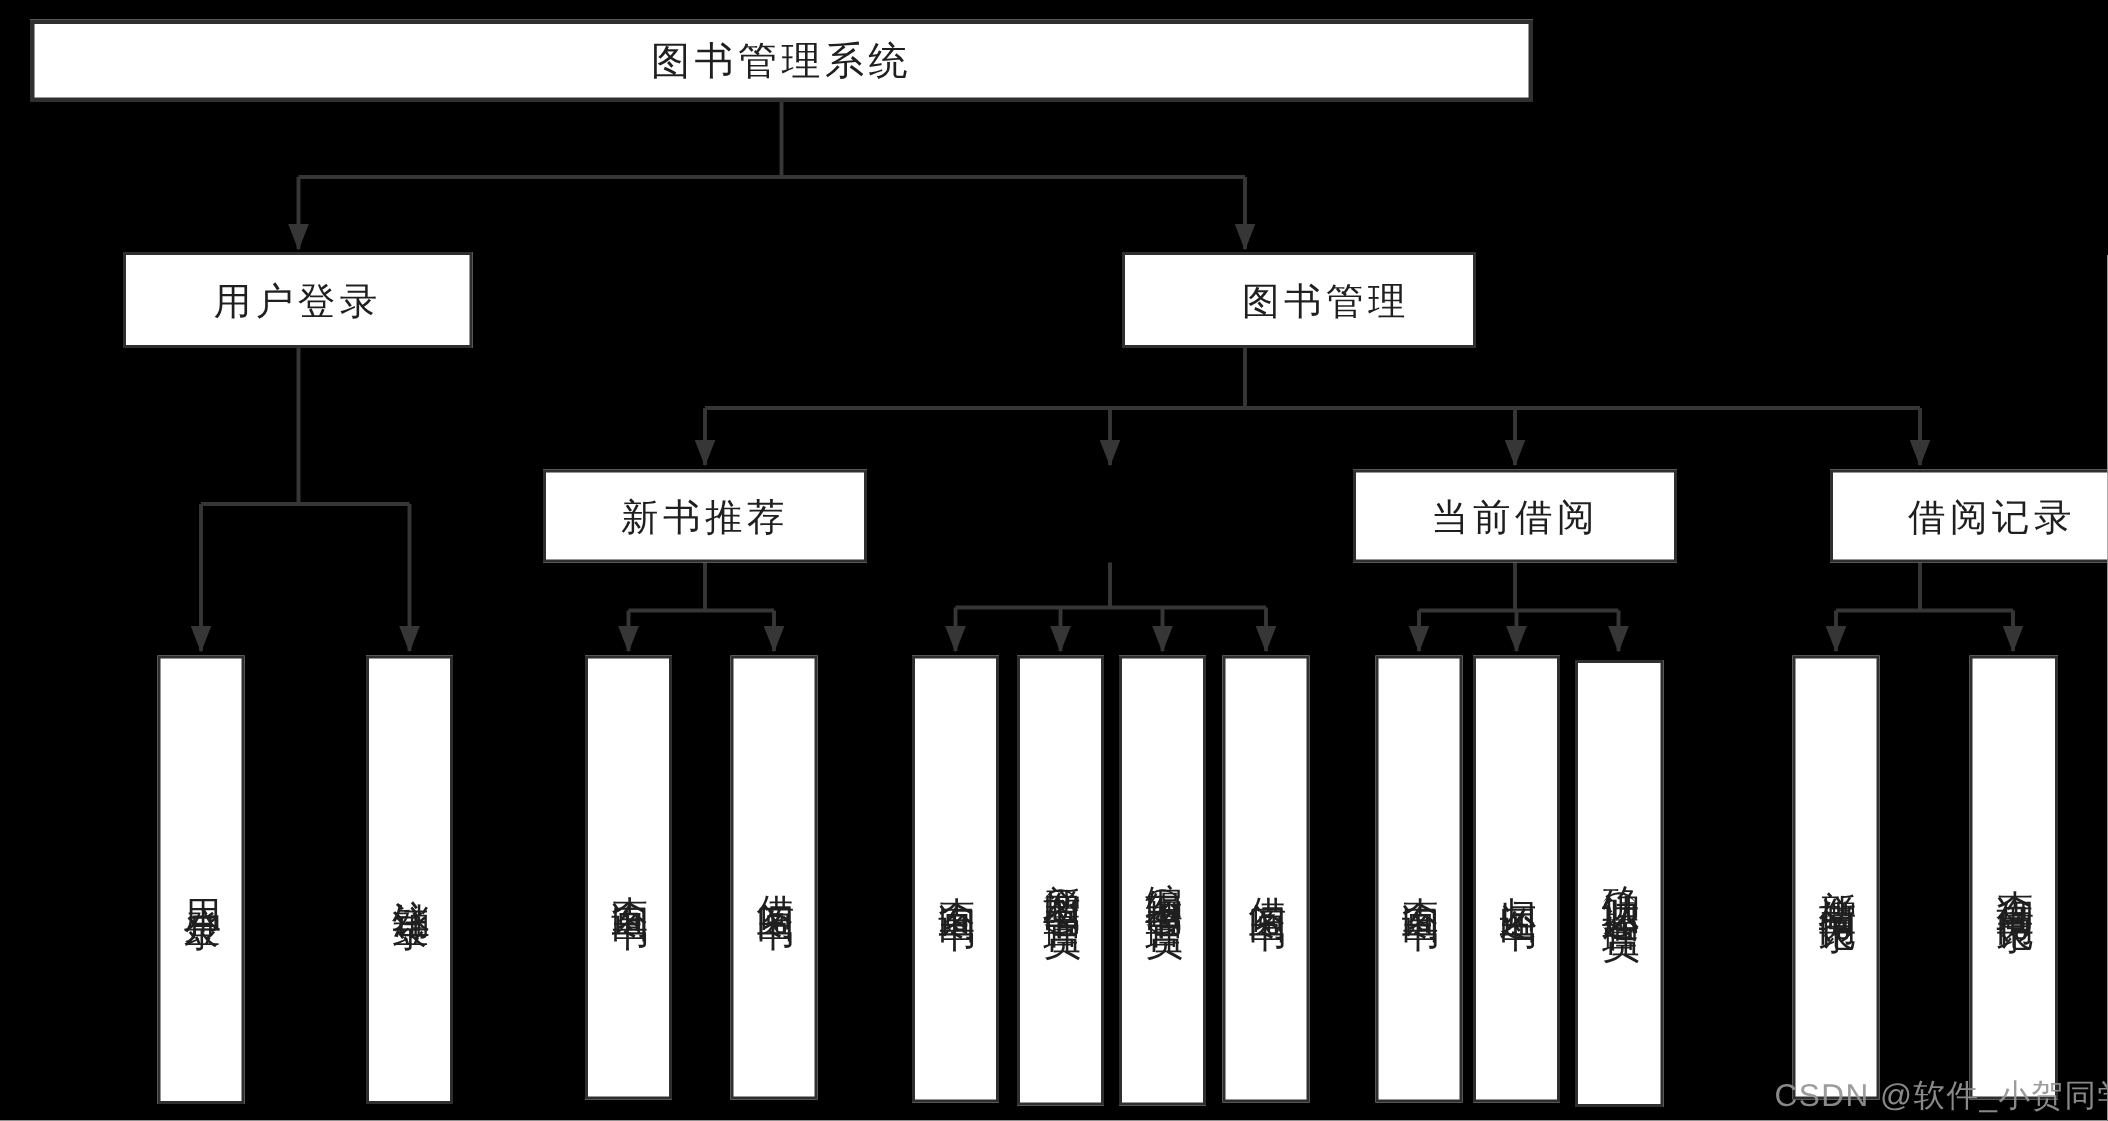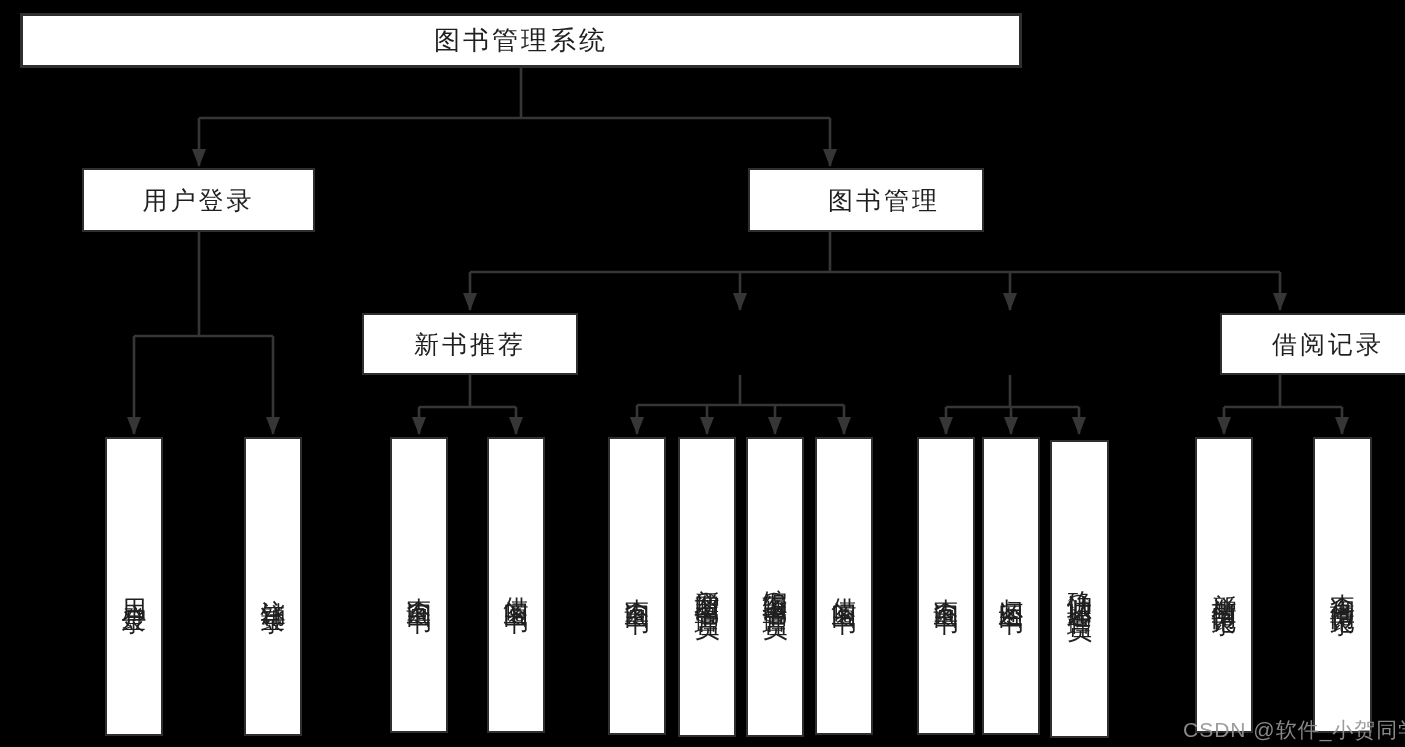--- a/index.html
+++ b/index.html
@@ -102,20 +102,21 @@
       <path d="M1342,407 V434" marker-end="url(#arr)"></path>
     </g>
   </svg>
 
   <div class="node root h" style="left:20px; top:13px; width:1002px; height:55px;">图书管理系统</div>
 
   <div class="node h" style="left:82px; top:168px; width:233px; height:64px;">用户登录</div>
   <div class="node h" style="left:748px; top:168px; width:236px; height:64px;padding-left:36px;">图书管理</div>
 
   <div class="node h" style="left:362px; top:313px; width:216px; height:62px;">新书推荐</div>
+  <div class="node h" style="left:902px; top:313px; width:216px; height:62px;">当前借阅</div>
   <div class="node h" style="left:1172px; top:313px; width:216px; height:62px;margin-left:48px;">借阅记录</div>
 
   <div class="node leaf" style="left:105px; top:437px; width:58px; height:299px;">
     <span>用户登录</span>
   </div>
   <div class="node leaf" style="left:244px; top:437px; width:58px; height:299px;">
     <span>注销登录</span>
   </div>
 
   <div class="node leaf" style="left:390px; top:437px; width:58px; height:296px;">

